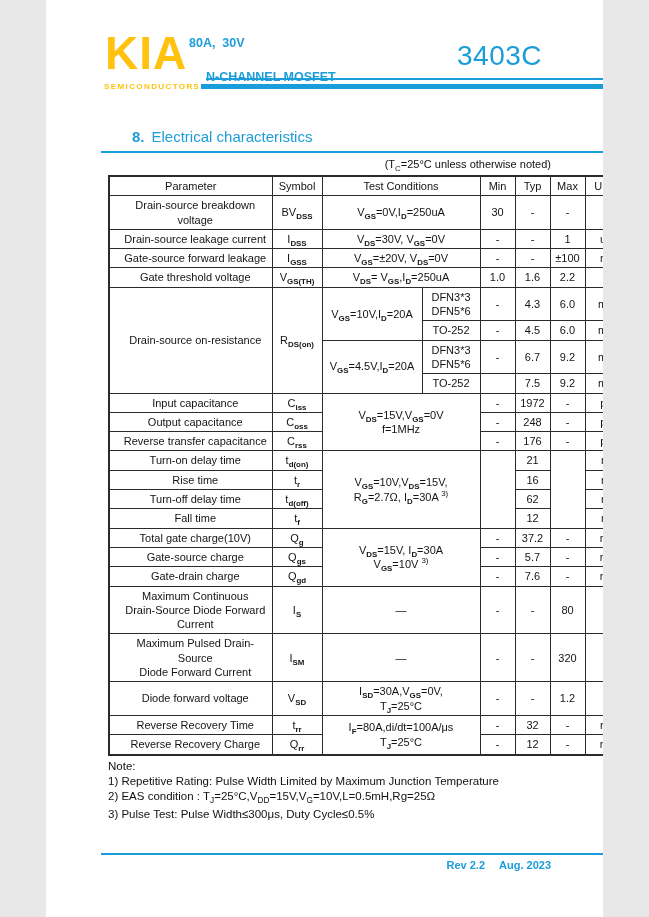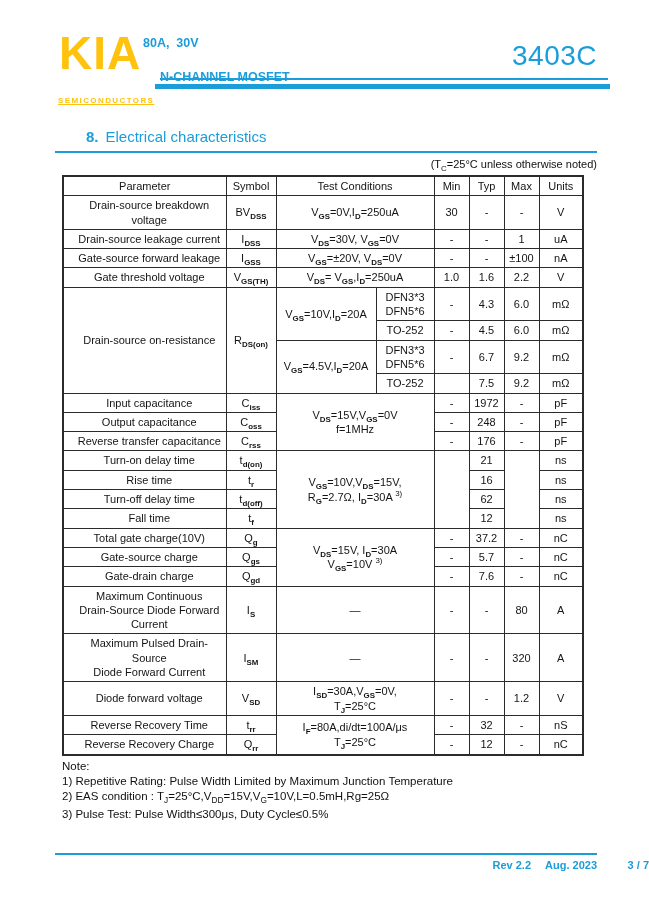--- a/index.html
+++ b/index.html
@@ -4,32 +4,32 @@
 <style>
   :root{
     --accent:#1b9dd9;
     --logo-yellow:#ffc20e;
     --ink:#1a1a1a;
     --line:#2b2b2b;
   }
   *{box-sizing:border-box;}
   html,body{margin:0;padding:0;background:#e8e8e8;}
   .page{
-    position:relative;width:649px;height:917px;margin:0 auto;
+    position:relative;width:557px;height:917px;margin:0 auto;
     background:#ffffff;color:var(--ink);
     font-family:"Liberation Sans",sans-serif;overflow:hidden;
   }
   
   .logo{position:absolute;left:59px;top:30px;font-size:46px;font-weight:bold;
         color:var(--logo-yellow);letter-spacing:1px;line-height:1;}
-  .logo-sub{position:absolute;left:58px;top:96px;font-size:8px;font-weight:bold;
-        color:var(--logo-yellow);letter-spacing:1.4px;text-decoration:underline;}
+  .logo-sub{position:absolute;left:58px;top:82px;font-size:8px;font-weight:bold;
+        color:var(--logo-yellow);letter-spacing:1.4px;}
   .rating{position:absolute;left:143px;top:36px;font-size:12.5px;font-weight:bold;color:var(--accent);}
   .subtitle{position:absolute;left:160px;top:70px;font-size:12.5px;font-weight:bold;color:var(--accent);}
-  .part-number{position:absolute;right:52px;top:40px;font-size:28px;color:var(--accent);letter-spacing:0.5px;margin-left:44px;}
+  .part-number{position:absolute;right:61px;top:40px;font-size:28px;color:var(--accent);letter-spacing:0.5px;margin-left:44px;}
   .hline-thin{position:absolute;left:160px;top:78px;width:448px;height:1.5px;background:var(--accent);}
   .hline-thick{position:absolute;left:155px;top:84px;width:455px;height:4.5px;background:var(--accent);}
   
   .section-heading{position:absolute;left:62px;top:128px;font-size:15px;color:var(--accent);margin-left:24px;}
   .section-number{font-weight:bold;margin-right:7px;}
   .section-underline{position:absolute;left:55px;top:151px;width:542px;height:1.5px;background:var(--accent);}
   .table-note{position:absolute;right:52px;top:158px;font-size:11px;color:#111;}
   
   .content{position:absolute;left:62px;top:175px;width:521px;}
   table.spec{border-collapse:collapse;table-layout:fixed;width:520px;

